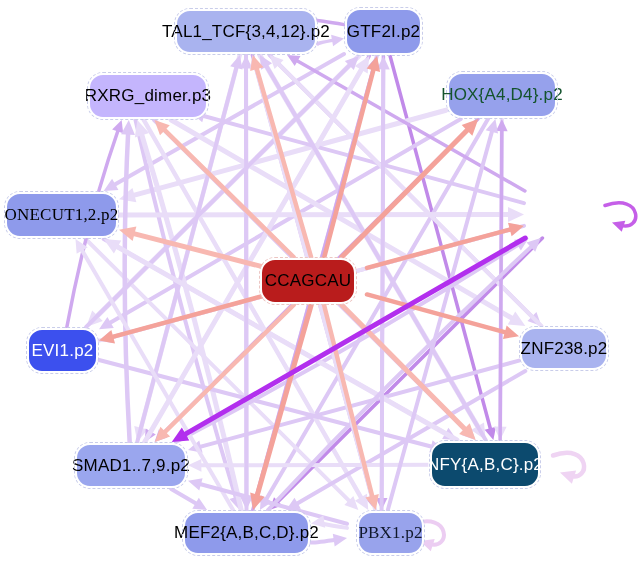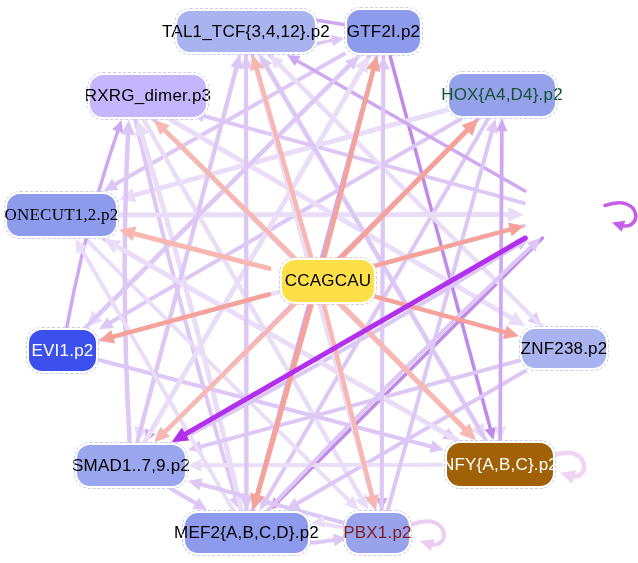--- a/index.html
+++ b/index.html
@@ -177,21 +177,21 @@
       <path d="M553,455.5 C591,442.5 591,482.5 569.7930816767561,475.65905860540516" stroke="#efd4f3" stroke-width="4.5" fill="none" stroke-linecap="round"></path>
       <polygon points="420,541 434.71771326949704,539.0229020972974 430.78807768648574,551.2047724046324" fill="#eccdf2"></polygon>
       <path d="M413,524 C451,511 451,551 428.92702683459396,543.8796860756755" stroke="#eccdf2" stroke-width="4" fill="none" stroke-linecap="round"></path>
     </svg>
   <div id="node-layer">
       <div class="node" style="left: 175px; top: 9px; width: 142px; height: 45px; background: rgb(169, 179, 239); color: rgb(0, 0, 0);">TAL1_TCF{3,4,12}.p2</div>
       <div class="node" style="left: 345px; top: 8px; width: 77px; height: 47px; background: rgb(142, 154, 235); color: rgb(0, 0, 0);">GTF2I.p2</div>
       <div class="node" style="left: 88px; top: 73px; width: 120px; height: 46px; background: #c4b5fd; color: rgb(0, 0, 0);">RXRG_dimer.p3</div>
       <div class="node" style="left: 447px; top: 72px; width: 110px; height: 46px; background: rgb(150, 161, 236); color: #14532d;">HOX{A4,D4}.p2</div>
       <div class="node" style="left: 5px; top: 192px; width: 113px; height: 46px; background: rgb(142, 154, 235); color: rgb(0, 0, 0); font-family: Liberation Serif, serif;">ONECUT1,2.p2</div>
-      <div class="node center" style="left: 280px; top: 258px; width: 96px; height: 46px; background: #fde047; color: rgb(0, 0, 0);">CCAGCAU</div>
+      <div class="node center" style="left: 260px; top: 258px; width: 96px; height: 46px; background: #b91c1c; color: rgb(0, 0, 0);">CCAGCAU</div>
       <div class="node" style="left: 27px; top: 328px; width: 71px; height: 45px; background: rgb(60, 80, 238); color: rgb(255, 255, 255);">EVI1.p2</div>
       <div class="node" style="left: 520px; top: 327px; width: 88px; height: 43px; background: rgb(169, 179, 239); color: rgb(0, 0, 0);">ZNF238.p2</div>
       <div class="node" style="left: 75px; top: 443px; width: 112px; height: 45px; background: rgb(154, 166, 238); color: rgb(0, 0, 0);">SMAD1..7,9.p2</div>
-      <div class="node" style="left: 445px; top: 441px; width: 110px; height: 47px; background: #a16207; color: rgb(255, 255, 255);">NFY{A,B,C}.p2</div>
+      <div class="node" style="left: 430px; top: 441px; width: 110px; height: 47px; background: #0c4a6e; color: rgb(255, 255, 255);">NFY{A,B,C}.p2</div>
       <div class="node" style="left: 183px; top: 511px; width: 127px; height: 44px; background: rgb(142, 154, 235); color: rgb(0, 0, 0);">MEF2{A,B,C,D}.p2</div>
-      <div class="node" style="left: 344px; top: 511px; width: 67px; height: 44px; background: rgb(152, 163, 236); color: #7f1d1d;">PBX1.p2</div>
+      <div class="node" style="left: 357px; top: 511px; width: 67px; height: 44px; background: rgb(152, 163, 236); color: #0f172a; font-family: Liberation Serif, serif;">PBX1.p2</div>
     </div>
 </div>
 
 </body></html>

